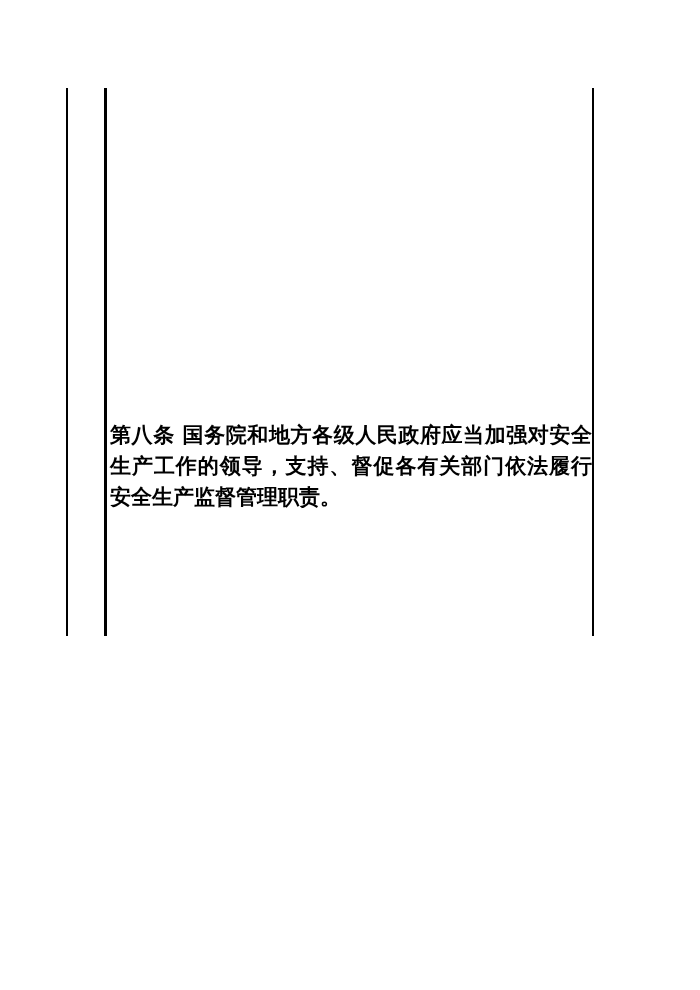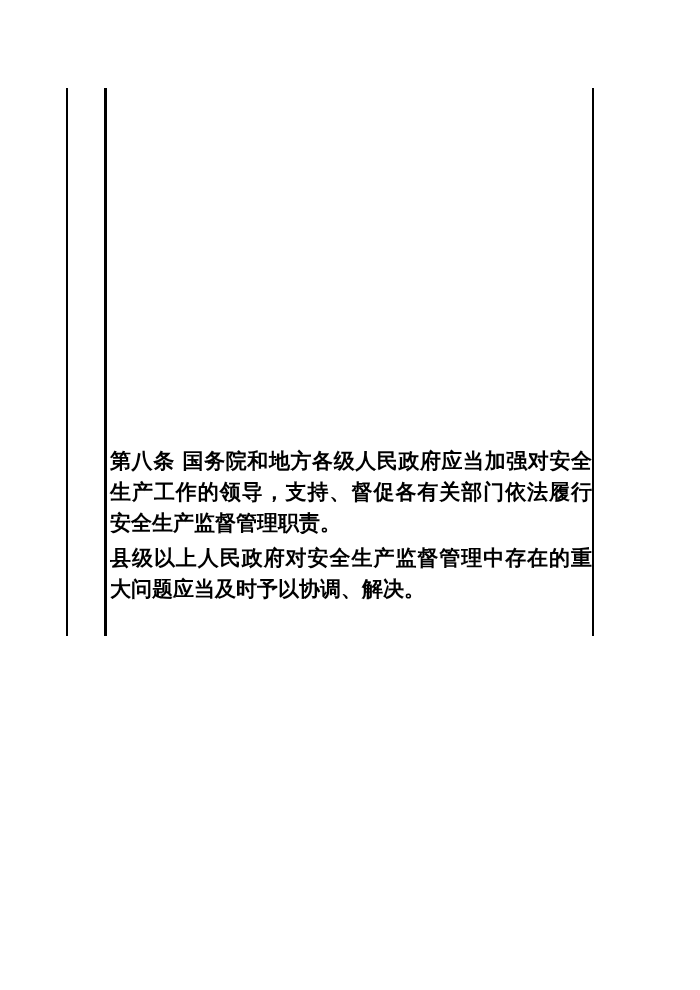--- a/index.html
+++ b/index.html
@@ -51,21 +51,20 @@
     width: 2px;
     height: 548px;
   }
 
   
   .text-block {
     position: absolute;
     left: 110px;
     top: 420px;
     width: 482px;
-    margin-top: 26px;
   }
 
   .para {
     margin: 0;
     font-size: 21px;
     line-height: 31px;
     color: #000000;
     letter-spacing: 0px;
     text-align: justify;
     text-justify: inter-character;
@@ -81,16 +80,15 @@
 <body>
 
 <div class="page">
 
   <div class="rule rule-outer-left"></div>
   <div class="rule rule-inner-left"></div>
   <div class="rule rule-right"></div>
 
   <div class="text-block">
     <p class="para">第八条  国务院和地方各级人民政府应当加强对安全生产工作的领导，支持、督促各有关部门依法履行安全生产监督管理职责。</p>
-    <p class="para">县级以上人民政府对安全生产监督管理中存在的重大问题应当及时予以协调、解决。</p>
   </div>
 
 </div>
 
 </body></html>

